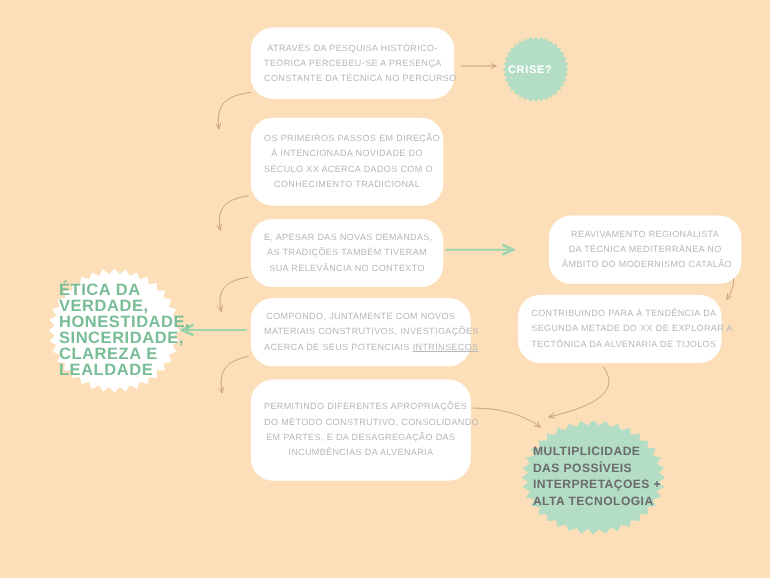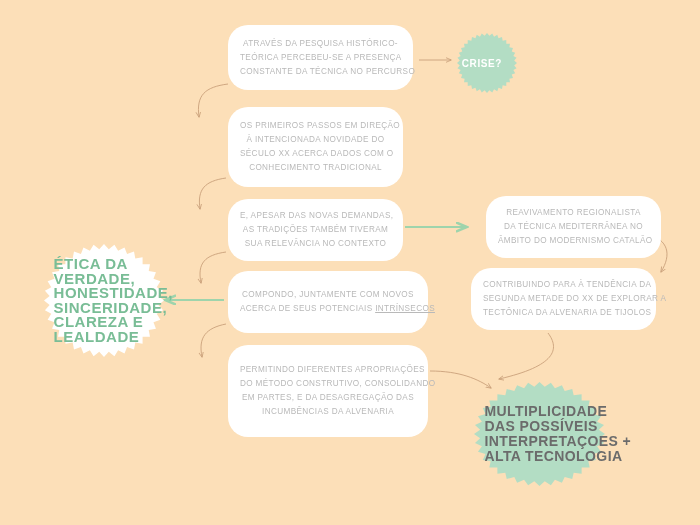--- a/index.html
+++ b/index.html
@@ -104,31 +104,31 @@
   }
 
   #burst-multi {
     left: 474px;
     top: 382px;
     width: 131px;
     height: 104px;
   }
   #burst-multi .burst-label {
     color: #6b6b6b;
-    font-size: 14px;
+    font-size: 11px;
     font-weight: bold;
     letter-spacing: 0.4px;
     line-height: 15px;
   }
 
   
   #node-pesquisa   { left: 228px; top: 25px;  width: 185px; height: 65px; }
   #node-primeiros  { left: 228px; top: 107px; width: 175px; height: 80px; }
   #node-tradicoes  { left: 228px; top: 199px; width: 175px; height: 62px; }
-  #node-reavivamento { left: 486px; top: 196px; width: 175px; height: 62px; }
+  #node-reavivamento { left: 499px; top: 196px; width: 175px; height: 62px; }
   #node-compondo   { left: 228px; top: 271px; width: 200px; height: 62px; justify-content: center; }
   #node-contribuindo { left: 471px; top: 268px; width: 185px; height: 62px; }
   #node-permitindo { left: 228px; top: 345px; width: 200px; height: 92px; }
 </style>
 </head>
 <body>
 
 <div id="canvas">
 
   <svg class="arrows" viewBox="0 0 700 525">
@@ -191,20 +191,21 @@
     <span class="lines">
         <span class="ln">REAVIVAMENTO REGIONALISTA</span>
         <span class="ln">DA TÉCNICA MEDITERRÂNEA NO</span>
         <span class="ln">ÂMBITO DO MODERNISMO CATALÃO</span>
       </span>
   </div>
 
   <div class="node" id="node-compondo">
     <span class="lines">
         <span class="ln">COMPONDO, JUNTAMENTE COM NOVOS</span>
+        <span class="ln">MATERIAIS CONSTRUTIVOS, INVESTIGAÇÕES</span>
         <span class="ln">ACERCA DE SEUS POTENCIAIS <span class="ul">INTRÍNSECOS</span></span>
       </span>
   </div>
 
   <div class="node" id="node-contribuindo">
     <span class="lines">
         <span class="ln">CONTRIBUINDO PARA À TENDÊNCIA DA</span>
         <span class="ln">SEGUNDA METADE DO XX DE EXPLORAR A</span>
         <span class="ln">TECTÔNICA DA ALVENARIA DE TIJOLOS</span>
       </span>

